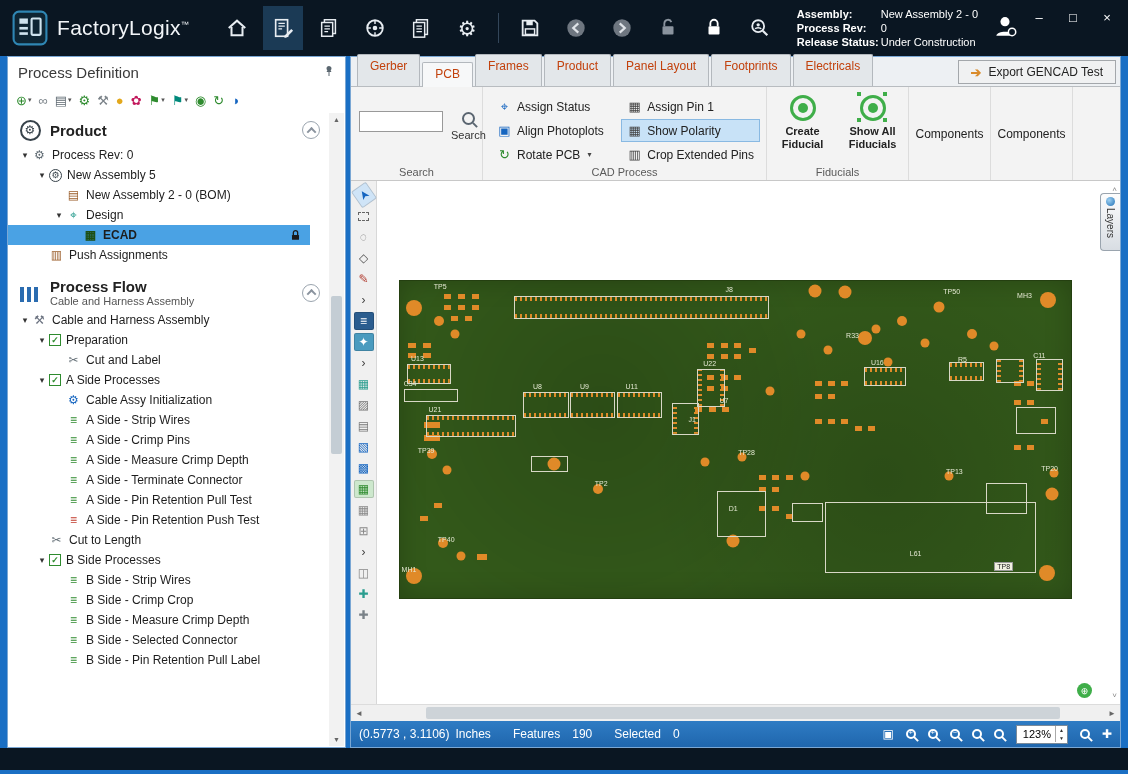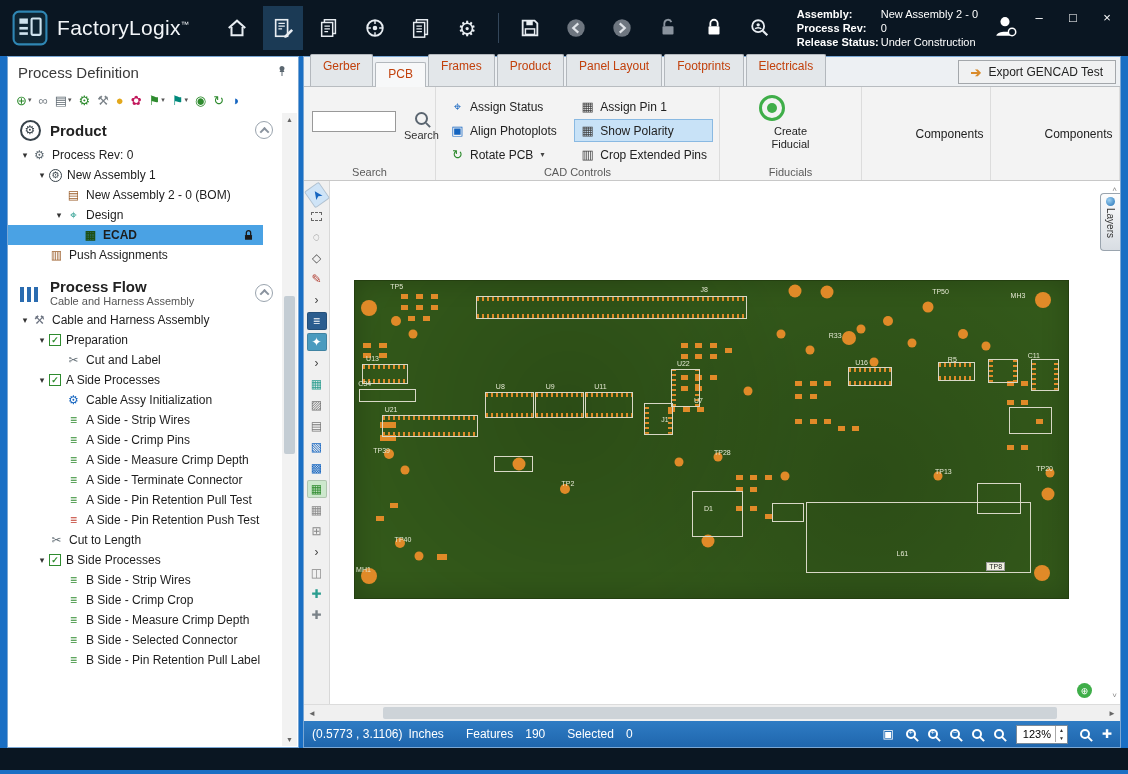--- a/index.html
+++ b/index.html
@@ -78,25 +78,25 @@
   .search-btn { display:flex; flex-direction:column; align-items:center; gap:4px; font-size:11px; color:#333; padding-top:1px; }
   .mag { position:relative; width:10px; height:10px; border:2px solid #5a6570; border-radius:50%; display:inline-block; }
   .mag::after { content:""; position:absolute; width:6px; height:2px; background:#5a6570; right:-5px; bottom:-3px; transform:rotate(45deg); }
   .mag .mod { position:absolute; top:-3px; left:-1px; width:8px; text-align:center; font-size:7px; line-height:10px; color:inherit; }
   .g-cad { width:284px; display:grid; grid-template-rows:repeat(3,23px); grid-auto-flow:column; grid-template-columns:1fr 1fr; gap:1px 2px; padding:8px 6px 0 8px; align-content:start; }
   .cad-btn { display:flex; align-items:center; gap:5px; font-size:12px; color:#222; padding:2px 5px; border:1px solid transparent; white-space:nowrap; }
   .cad-btn.active { background:var(--ribbon-active-bg,#c8e2f7); border-color:#89b9e2; }
   .cad-ic { width:15px; text-align:center; font-size:13px; }
   .cad-caret { font-size:8px; color:#444; margin-left:2px; }
   .g-fid { width:142px; display:flex; justify-content:center; gap:6px; padding-top:8px; }
-  .fid-btn { width:64px; display:flex; flex-direction:column; font-size:11px; color:#222; text-align:center; line-height:13px; gap:4px; }
+  .fid-btn { width:64px; display:flex; flex-direction:column; align-items:center; font-size:11px; color:#222; text-align:center; line-height:13px; gap:4px;font-weight:bold; }
   .fid-ic { width:26px; height:26px; border:3px solid #3fae49; border-radius:50%; position:relative; }
   .fid-ic::after { content:""; position:absolute; inset:5px; border-radius:50%; background:#3fae49; }
   .fid-ic.all::before { content:""; position:absolute; width:4px; height:4px; background:#3fae49; top:-6px; left:-6px; box-shadow:26px 0 #3fae49, 0 26px #3fae49, 26px 26px #3fae49; }
-  .g-comp { width:82px; display:flex; align-items:center; justify-content:center; font-size:12px; color:#222;margin-left:47px; }
+  .g-comp { width:82px; display:flex; align-items:center; justify-content:center; font-size:12px; color:#222; }
   .g-fill { flex:1; border-right:none; }
   
   .viewer { flex:1; display:flex; position:relative; background:#fff; min-height:0; }
   .vtoolbar { width:26px; background:#f0f0f0; border-right:1px solid #d8d8d8; display:flex; flex-direction:column; align-items:center; padding-top:5px; gap:3px; }
   .vicon { width:20px; height:18px; display:flex; align-items:center; justify-content:center; font-size:12px; border-radius:2px; }
   .vicon .dash { width:11px; height:9px; border:1px dashed #666; display:block; }
   .canvas { flex:1; position:relative; overflow:hidden; background:#fff; }
   .layers-tab { position:absolute; right:0; top:12px; width:20px; height:58px; background:linear-gradient(#fdfdfd,#d8dde3); border:1px solid #9aa4ae; border-right:none; border-radius:4px 0 0 4px; display:flex; flex-direction:column; align-items:center; font-size:10px; color:#333; padding-top:3px; gap:2px; }
   .layers-text { writing-mode:vertical-rl; }
   .layers-globe { width:9px; height:9px; border-radius:50%; background:radial-gradient(circle at 35% 35%, #9fd1f2, #1f6fb5); }
@@ -319,21 +319,21 @@
       </div>
       <div class="tree" id="product-tree">
           <div class="tree-row" style="padding-left: 10px;">
             <span class="expander">▾</span>
             <span class="t-ico" style="color: rgb(95, 106, 114);">⚙</span>
             <span>Process Rev: 0</span>
           </div>
           <div class="tree-row" style="padding-left: 27px;">
             <span class="expander">▾</span>
             <span class="t-ico circ" style="color: rgb(55, 66, 74);">⚙</span>
-            <span>New Assembly 1</span>
+            <span>New Assembly 5</span>
           </div>
           <div class="tree-row" style="padding-left: 44px;">
             <span class="expander"></span>
             <span class="t-ico" style="color: rgb(154, 92, 40);">▤</span>
             <span>New Assembly 2 - 0 (BOM)</span>
           </div>
           <div class="tree-row" style="padding-left: 44px;">
             <span class="expander">▾</span>
             <span class="t-ico" style="color: rgb(42, 157, 143);">⌖</span>
             <span>Design</span>
@@ -514,26 +514,30 @@
             <span>Assign Pin 1</span>
           </span>
           <span class="cad-btn active">
             <span class="cad-ic" style="color: rgb(68, 68, 68);">▦</span>
             <span>Show Polarity</span>
           </span>
           <span class="cad-btn">
             <span class="cad-ic" style="color: rgb(68, 68, 68);">▥</span>
             <span>Crop Extended Pins</span>
           </span>
-          <span class="rgroup-label">CAD Controls</span>
+          <span class="rgroup-label">CAD Process</span>
       </div>
       <div class="rgroup g-fid" id="fid-row">
         <span class="fid-btn">
             <span class="fid-ic"></span>
             <span>Create Fiducial</span>
+          </span>
+          <span class="fid-btn">
+            <span class="fid-ic all"></span>
+            <span>Show All Fiducials</span>
           </span>
           <span class="rgroup-label">Fiducials</span>
       </div>
       <span id="comp-groups" style="display:flex">
           <div class="rgroup g-comp">Components</div>
           <div class="rgroup g-comp">Components</div>
         </span>
       <div class="rgroup g-fill"></div>
     </div>
 

